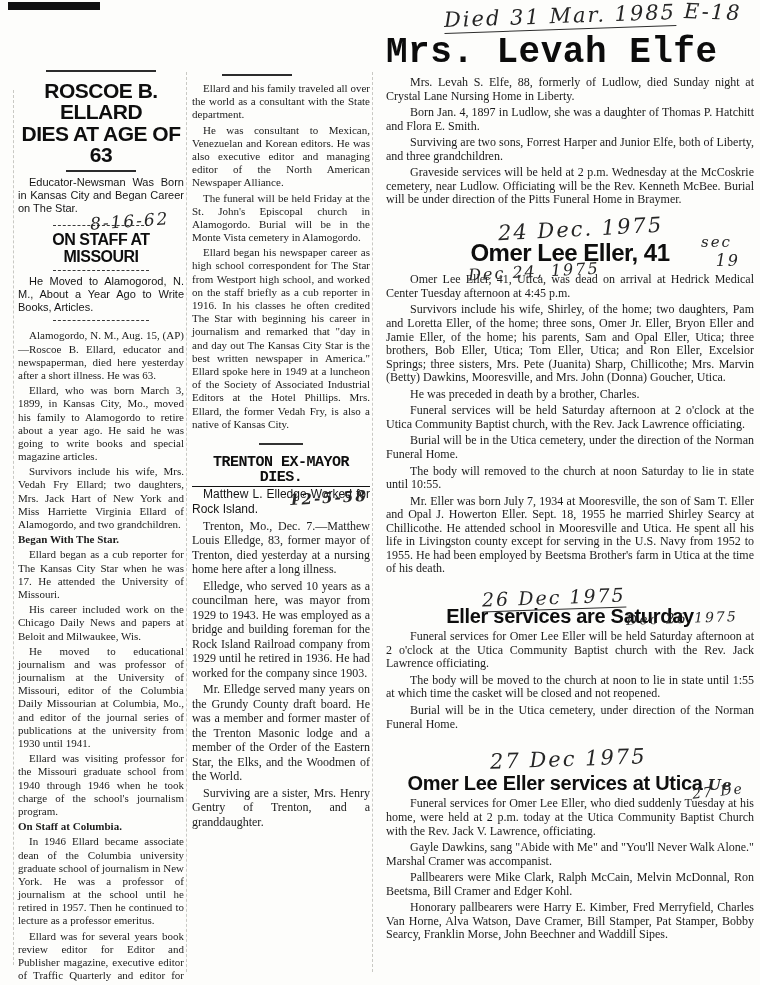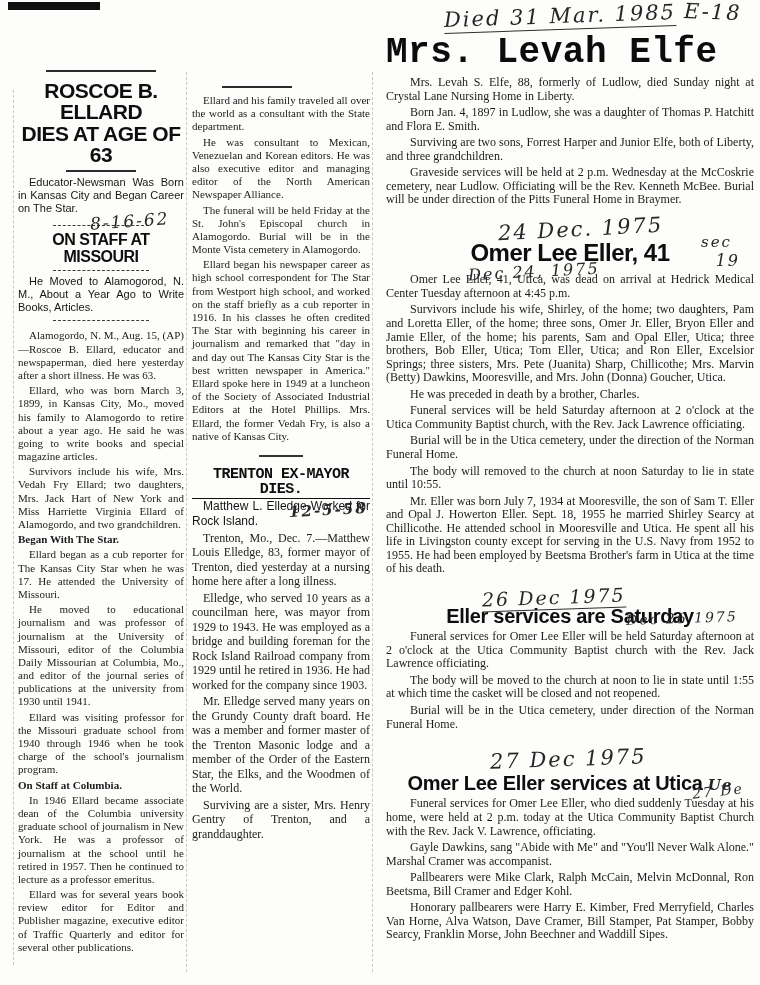--- a/index.html
+++ b/index.html
@@ -5,21 +5,21 @@
   html,body{margin:0;padding:0;background:#e8e8e6;}
   #page{position:relative;width:760px;height:985px;background:#fdfdfb;overflow:hidden;
         font-family:"Liberation Serif","DejaVu Serif",serif;color:#1b1b1b;}
   
   .bar{position:absolute;background:#101010;}
   .vrule{position:absolute;width:0;border-left:1px dashed #c9c9c4;}
   
   .news p{font-size:11px;line-height:1.2;text-align:justify;text-indent:11px;margin:0 0 2px;}
   .col{position:absolute;}
   .col-left{left:18px;top:70px;width:166px;}
-  .col-mid{left:192px;top:86px;width:178px;}
+  .col-mid{left:192px;top:74px;width:178px;}
   .col-right{left:386px;top:2px;width:368px;}
   
   .hl-sans{font-family:"Liberation Sans","DejaVu Sans",sans-serif;font-weight:bold;color:#0e0e0e;
            letter-spacing:-0.5px;text-align:center;line-height:1.02;margin:0;}
   .hl-ellard{font-size:21px;}
   .hl-section{font-size:16px;margin-top:2px;}
   .deck{font-family:"Liberation Sans","DejaVu Sans",sans-serif;font-weight:normal;font-size:11.5px;
         text-align:center;line-height:1.3;margin:2px 0;color:#151515;}
   .cross{font-weight:bold;text-align:center;font-size:11.5px;margin:2px 0;text-indent:0 !important;}
   .dash{border-top:2px solid #2c2c2c;width:70px;margin:4px auto;}
@@ -66,20 +66,21 @@
     <div class="dash thin" style="margin:10px auto 6px;"></div>
     <h2 class="hl-sans hl-section">ON STAFF AT MISSOURI</h2>
     <div class="dash thin" style="margin:5px auto 4px;"></div>
     <p class="deck">He Moved to Alamogorod, N. M., About a Year Ago to Write Books, Articles.</p>
     <div class="dash thin" style="margin:6px auto 8px;"></div>
     <p>Alamogordo, N. M., Aug. 15, (AP)—Roscoe B. Ellard, educator and newspaperman, died here yesterday after a short illness. He was 63.</p>
     <p>Ellard, who was born March 3, 1899, in Kansas City, Mo., moved his family to Alamogordo to retire about a year ago. He said he was going to write books and special magazine articles.</p>
     <p>Survivors include his wife, Mrs. Vedah Fry Ellard; two daughters, Mrs. Jack Hart of New York and Miss Harriette Virginia Ellard of Alamogordo, and two grandchildren.</p>
     <p class="cross">Began With The Star.</p>
     <p>Ellard began as a cub reporter for The Kansas City Star when he was 17. He attended the University of Missouri.</p>
+    <p>His career included work on the Chicago Daily News and papers at Beloit and Milwaukee, Wis.</p>
     <p>He moved to educational journalism and was professor of journalism at the University of Missouri, editor of the Columbia Daily Missourian at Columbia, Mo., and editor of the journal series of publications at the university from 1930 until 1941.</p>
     <p>Ellard was visiting professor for the Missouri graduate school from 1940 through 1946 when he took charge of the school's journalism program.</p>
     <p class="cross">On Staff at Columbia.</p>
     <p>In 1946 Ellard became associate dean of the Columbia university graduate school of journalism in New York. He was a professor of journalism at the school until he retired in 1957. Then he continued to lecture as a professor emeritus.</p>
     <p>Ellard was for several years book review editor for Editor and Publisher magazine, executive editor of Traffic Quarterly and editor for several other publications.</p>
   </article>
 
   <div class="col col-mid news">
     <div class="topdash" style="width:70px;margin:0 auto 6px 30px;"></div>
     <p>Ellard and his family traveled all over the world as a consultant with the State department.</p>

